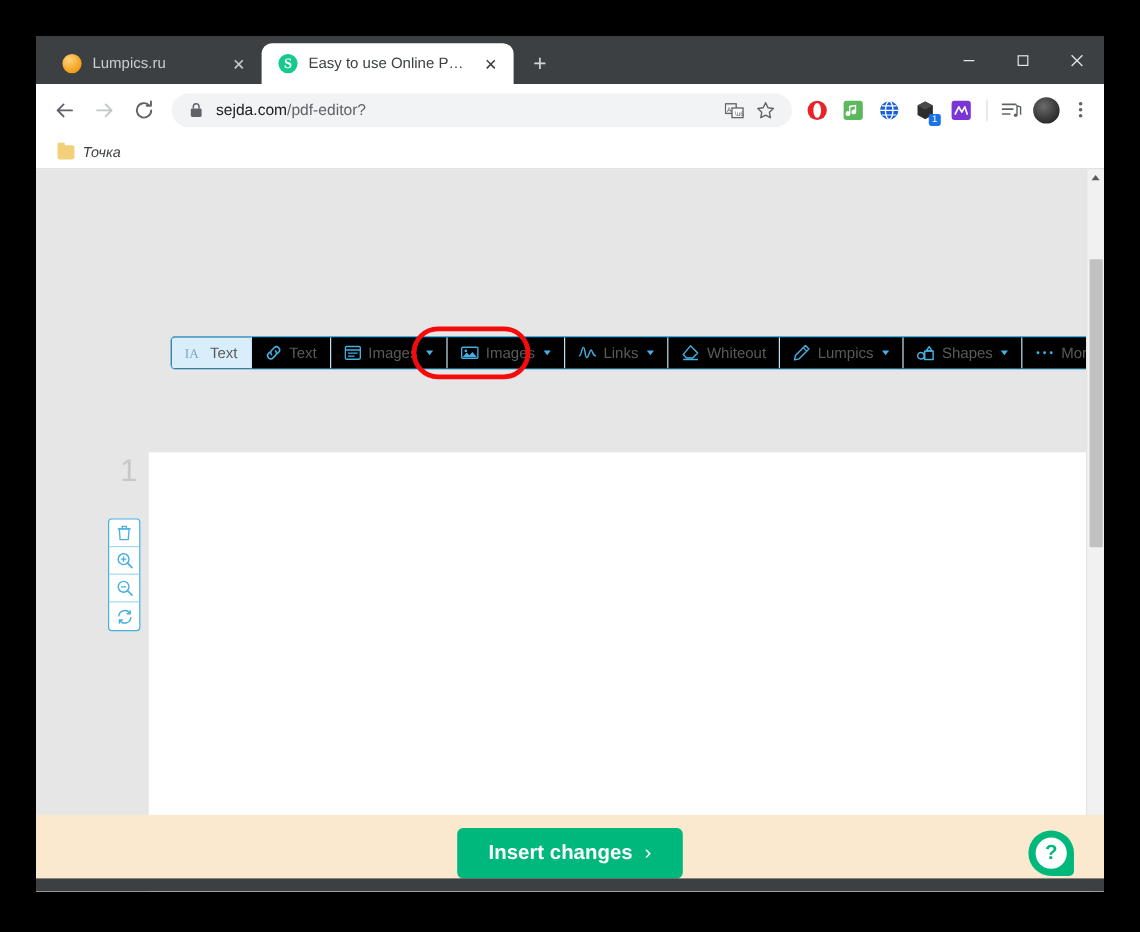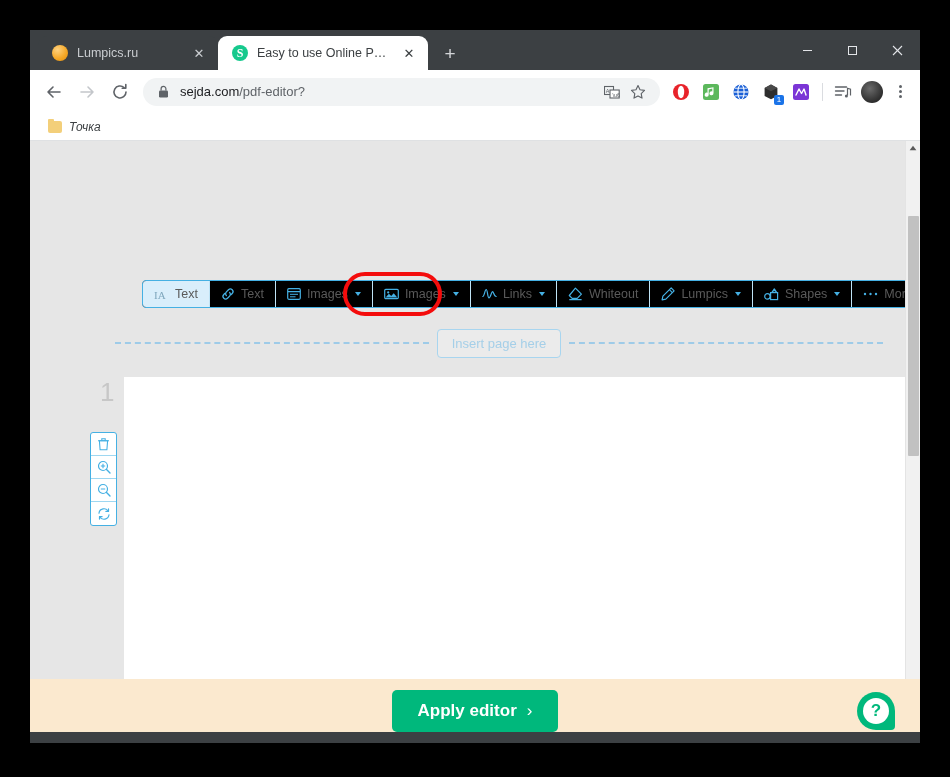--- a/index.html
+++ b/index.html
@@ -650,25 +650,20 @@
               <circle cx="13" cy="3" r="1.2" fill="#45b0e3"></circle>
             </svg>
         </span>
         <span>More</span>
         <span class="tb-caret"></span>
       </div>
     </div>
 
     <div id="images-highlight"></div>
 
-    <div id="insert-row">
-      <span class="dash-line"></span>
-      <span id="insert-page-btn">Insert page here</span>
-      <span class="dash-line"></span>
-    </div>
 
     <div id="page-number">1</div>
     <div id="pdf-page"></div>
 
     <div id="page-tools">
       <div class="page-tool">
         <svg width="13" height="14" viewBox="0 0 13 14">
             <path d="M2.4 3.7h8.2l-.7 9H3.1z" fill="none" stroke="#45b0e3" stroke-width="1.1"></path>
             <line x1="1" y1="3.7" x2="12" y2="3.7" stroke="#45b0e3" stroke-width="1.1"></line>
             <path d="M4.8 3.5V1.7h3.4v1.8" fill="none" stroke="#45b0e3" stroke-width="1.1"></path>
@@ -703,21 +698,21 @@
       <div class="sb-arrow">
         <svg width="8" height="6" viewBox="0 0 8 6">
             <path d="M4 0.8L7.4 5.2H0.6z" fill="#5a5a5a"></path>
           </svg>
       </div>
       <div id="sb-thumb"></div>
     </div>
 
     <div id="bottom-bar">
       <div id="apply-changes-btn">
-        <span>Apply editor</span>
+        <span>Insert changes</span>
         <span id="apply-arrow">›</span>
       </div>
       <div id="help-button">
         <span id="help-inner">?</span>
       </div>
     </div>
 
   </div>
 
   <div id="bottom-strip"></div>

